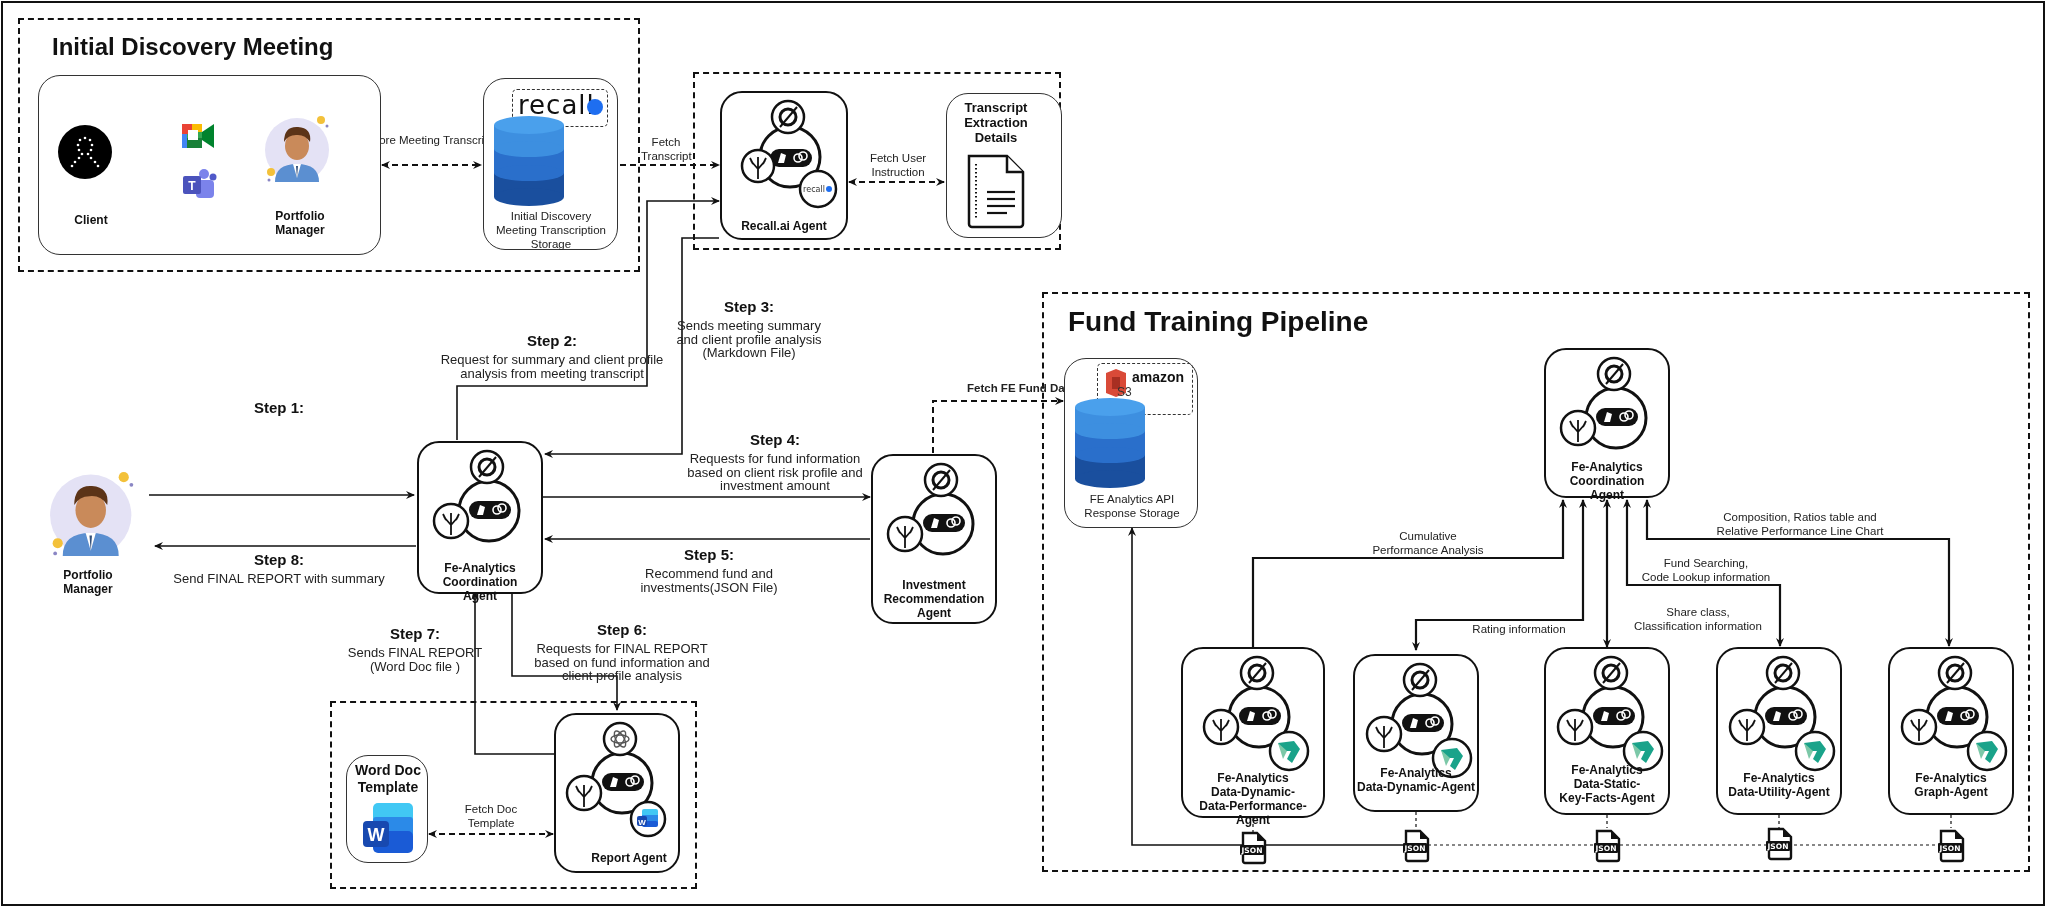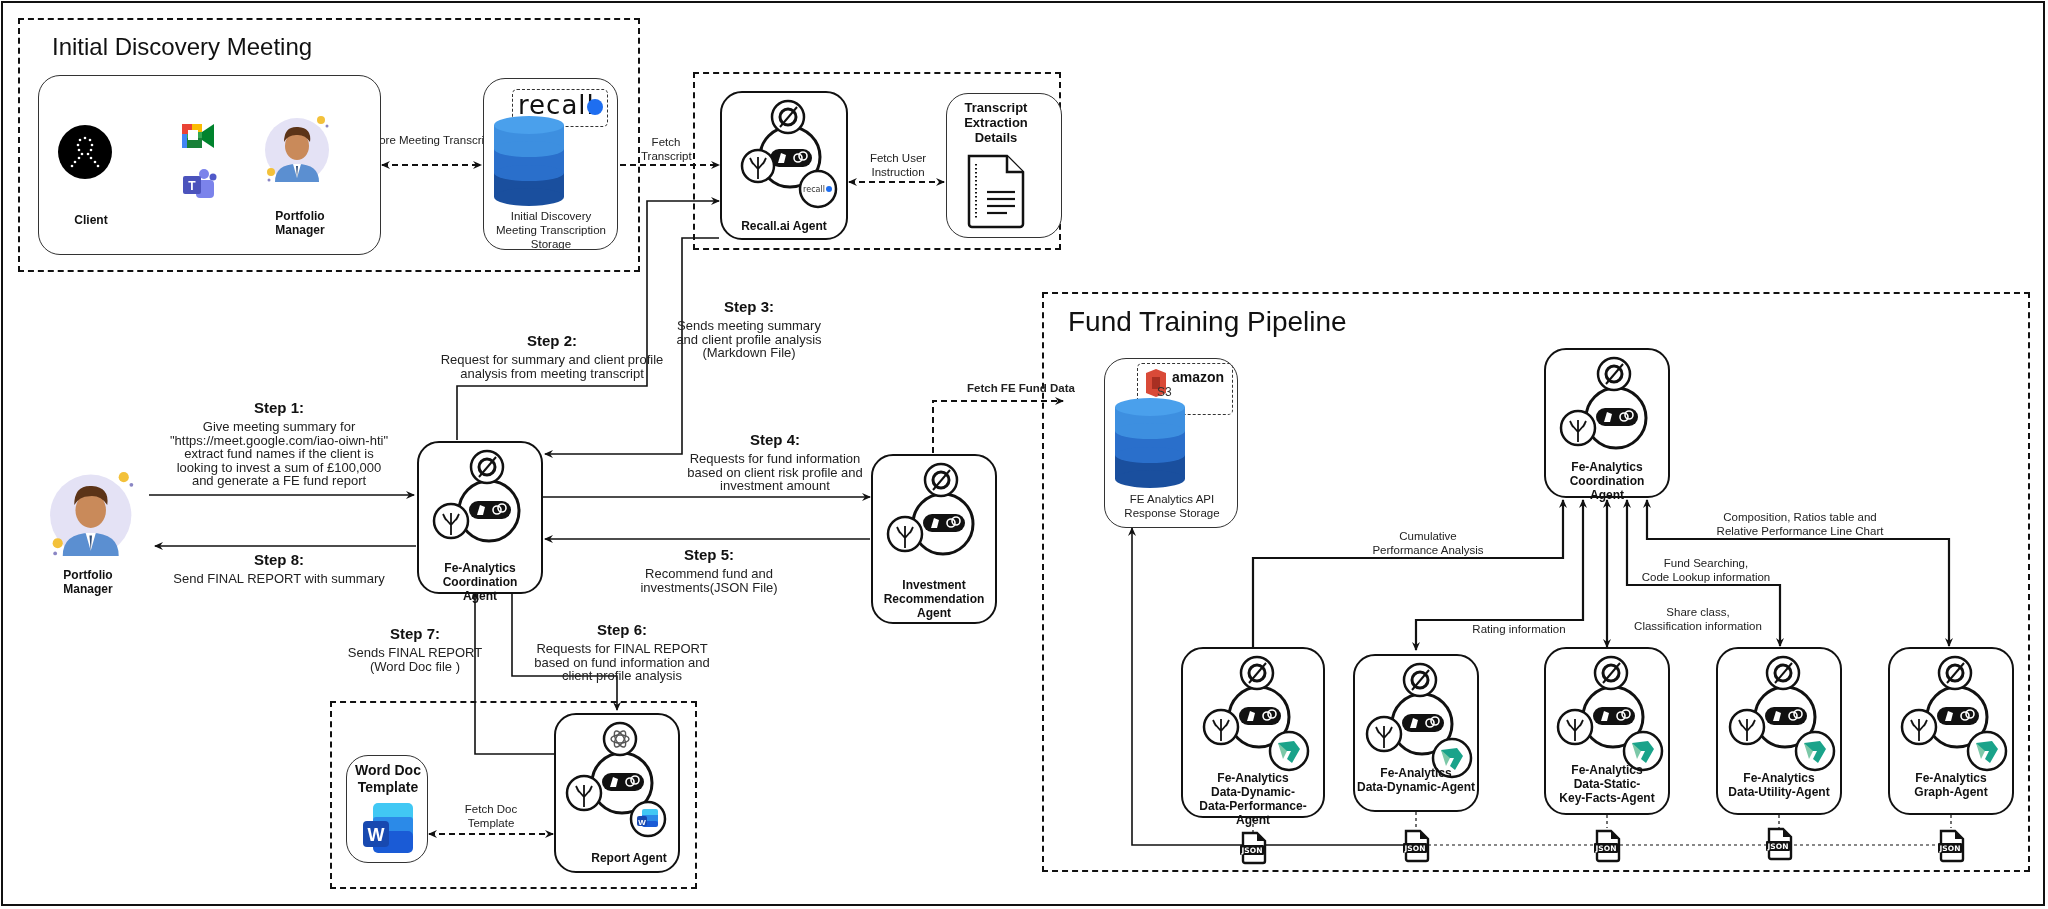--- a/index.html
+++ b/index.html
@@ -1,20 +1,20 @@
 <!DOCTYPE html>
 <html><head>
 <meta charset="utf-8">
 <style>
   html,body{margin:0;padding:0;background:#fff;}
   body{width:2048px;height:909px;position:relative;overflow:hidden;font-family:"Liberation Sans",sans-serif;color:#111;}
   .frame{position:absolute;left:1px;top:1px;width:2044px;height:905px;border:2px solid #111;box-sizing:border-box;}
   svg.links{position:absolute;left:0;top:0;width:2048px;height:909px;}
   .group{position:absolute;border:2.5px dashed #111;box-sizing:border-box;}
-  .group-title{position:absolute;font-weight:normal;font-size:24px;}
+  .group-title{position:absolute;font-weight:bold;font-size:24px;}
   .group-title.big{font-size:28px;}
   .card{position:absolute;border:2px solid #111;border-radius:22px;background:#fff;box-sizing:border-box;}
   .card.thin{border:1.5px solid #333;}
   .lbl{position:absolute;text-align:center;font-size:11.5px;line-height:14px;color:#222;white-space:nowrap;transform:translateX(-50%);}
   .lbl.bold{font-weight:bold;font-size:12px;color:#111;}
   .step{position:absolute;text-align:center;transform:translateX(-50%);white-space:nowrap;}
   .step .h{font-weight:bold;font-size:15px;margin-bottom:4px;}
   .step .t{font-size:13px;line-height:13.5px;color:#222;}
   .agent-name{position:absolute;left:0;right:0;text-align:center;font-weight:bold;font-size:12px;line-height:14px;}
   .icon-cluster{position:absolute;}
@@ -96,27 +96,20 @@
 </svg>
 
 <div class="lbl" style="left:431px;top:133px;"><span>Store Meeting Transcript</span></div>
 <div class="lbl" style="left:666px;top:135px;width:50px;white-space:normal;"><span>Fetch Transcript</span></div>
 <div class="lbl" style="left:898px;top:151px;width:70px;white-space:normal;"><span>Fetch User Instruction</span></div>
 <div class="lbl" style="left:1021px;top:381px;font-weight:bold;"><span>Fetch FE Fund Data</span></div>
 <div class="lbl" style="left:491px;top:802px;width:60px;white-space:normal;"><span>Fetch Doc Template</span></div>
 
 <div class="step" style="left:279px;top:399px;">
   <div class="h">Step 1:</div>
-  <div class="t">
-      <div>Give meeting summary for</div>
-      <div>"https://meet.google.com/iao-oiwn-hti"</div>
-      <div>extract fund names if the client is</div>
-      <div>looking to invest a sum of £100,000</div>
-      <div>and generate a FE fund report</div>
-    </div>
 </div>
 <div class="step" style="left:552px;top:332px;">
   <div class="h">Step 2:</div>
   <div class="t">
       <div>Request for summary and client profile</div>
       <div>analysis from meeting transcript</div>
     </div>
 </div>
 <div class="step" style="left:749px;top:298px;">
   <div class="h">Step 3:</div>
@@ -366,21 +359,21 @@
         <rect x="82" y="88" width="16" height="8" rx="2" fill="#41c8f4"></rect>
         <rect x="82" y="94" width="16" height="8" fill="#2b8ae8"></rect>
         <rect x="82" y="100" width="16" height="6" rx="2" fill="#1a5bd6"></rect>
         <rect x="77" y="95" width="10" height="10" rx="2" fill="#1849b0"></rect>
         <text x="82" y="103.5" font-size="8" font-weight="bold" fill="#fff" text-anchor="middle" font-family="Liberation Sans, sans-serif">W</text>
       </g>
   </svg>
   <div class="agent-name" style="top:136px;padding-left:24px;">Report Agent</div>
 </div>
 
-<div class="card thin" style="left:1064px;top:358px;width:134px;height:170px;margin-left:40px;">
+<div class="card thin" style="left:1064px;top:358px;width:134px;height:170px;">
   <div style="position:absolute;left:32px;top:4px;width:94px;height:50px;border:1.3px dashed #333;border-radius:5px;">
     <svg style="position:absolute;left:6px;top:3px;" width="24" height="32" viewBox="0 0 24 32">
         <path d="M2 6 l10 -4 l10 4 v20 l-10 4 l-10 -4 z" fill="#d94a38"></path>
         <rect x="8" y="10" width="8" height="12" fill="#a82f22"></rect>
       </svg>
     <span style="position:absolute;left:34px;top:5px;font-weight:bold;font-size:14px;">amazon</span>
     <span style="position:absolute;left:19px;top:21px;font-size:12px;color:#333;">S3</span>
   </div>
   <svg style="position:absolute;left:8px;top:38px;" width="74" height="92" viewBox="0 0 74 92">
     <rect x="2" y="10" width="70" height="72" fill="#1a4f9e"></rect>

